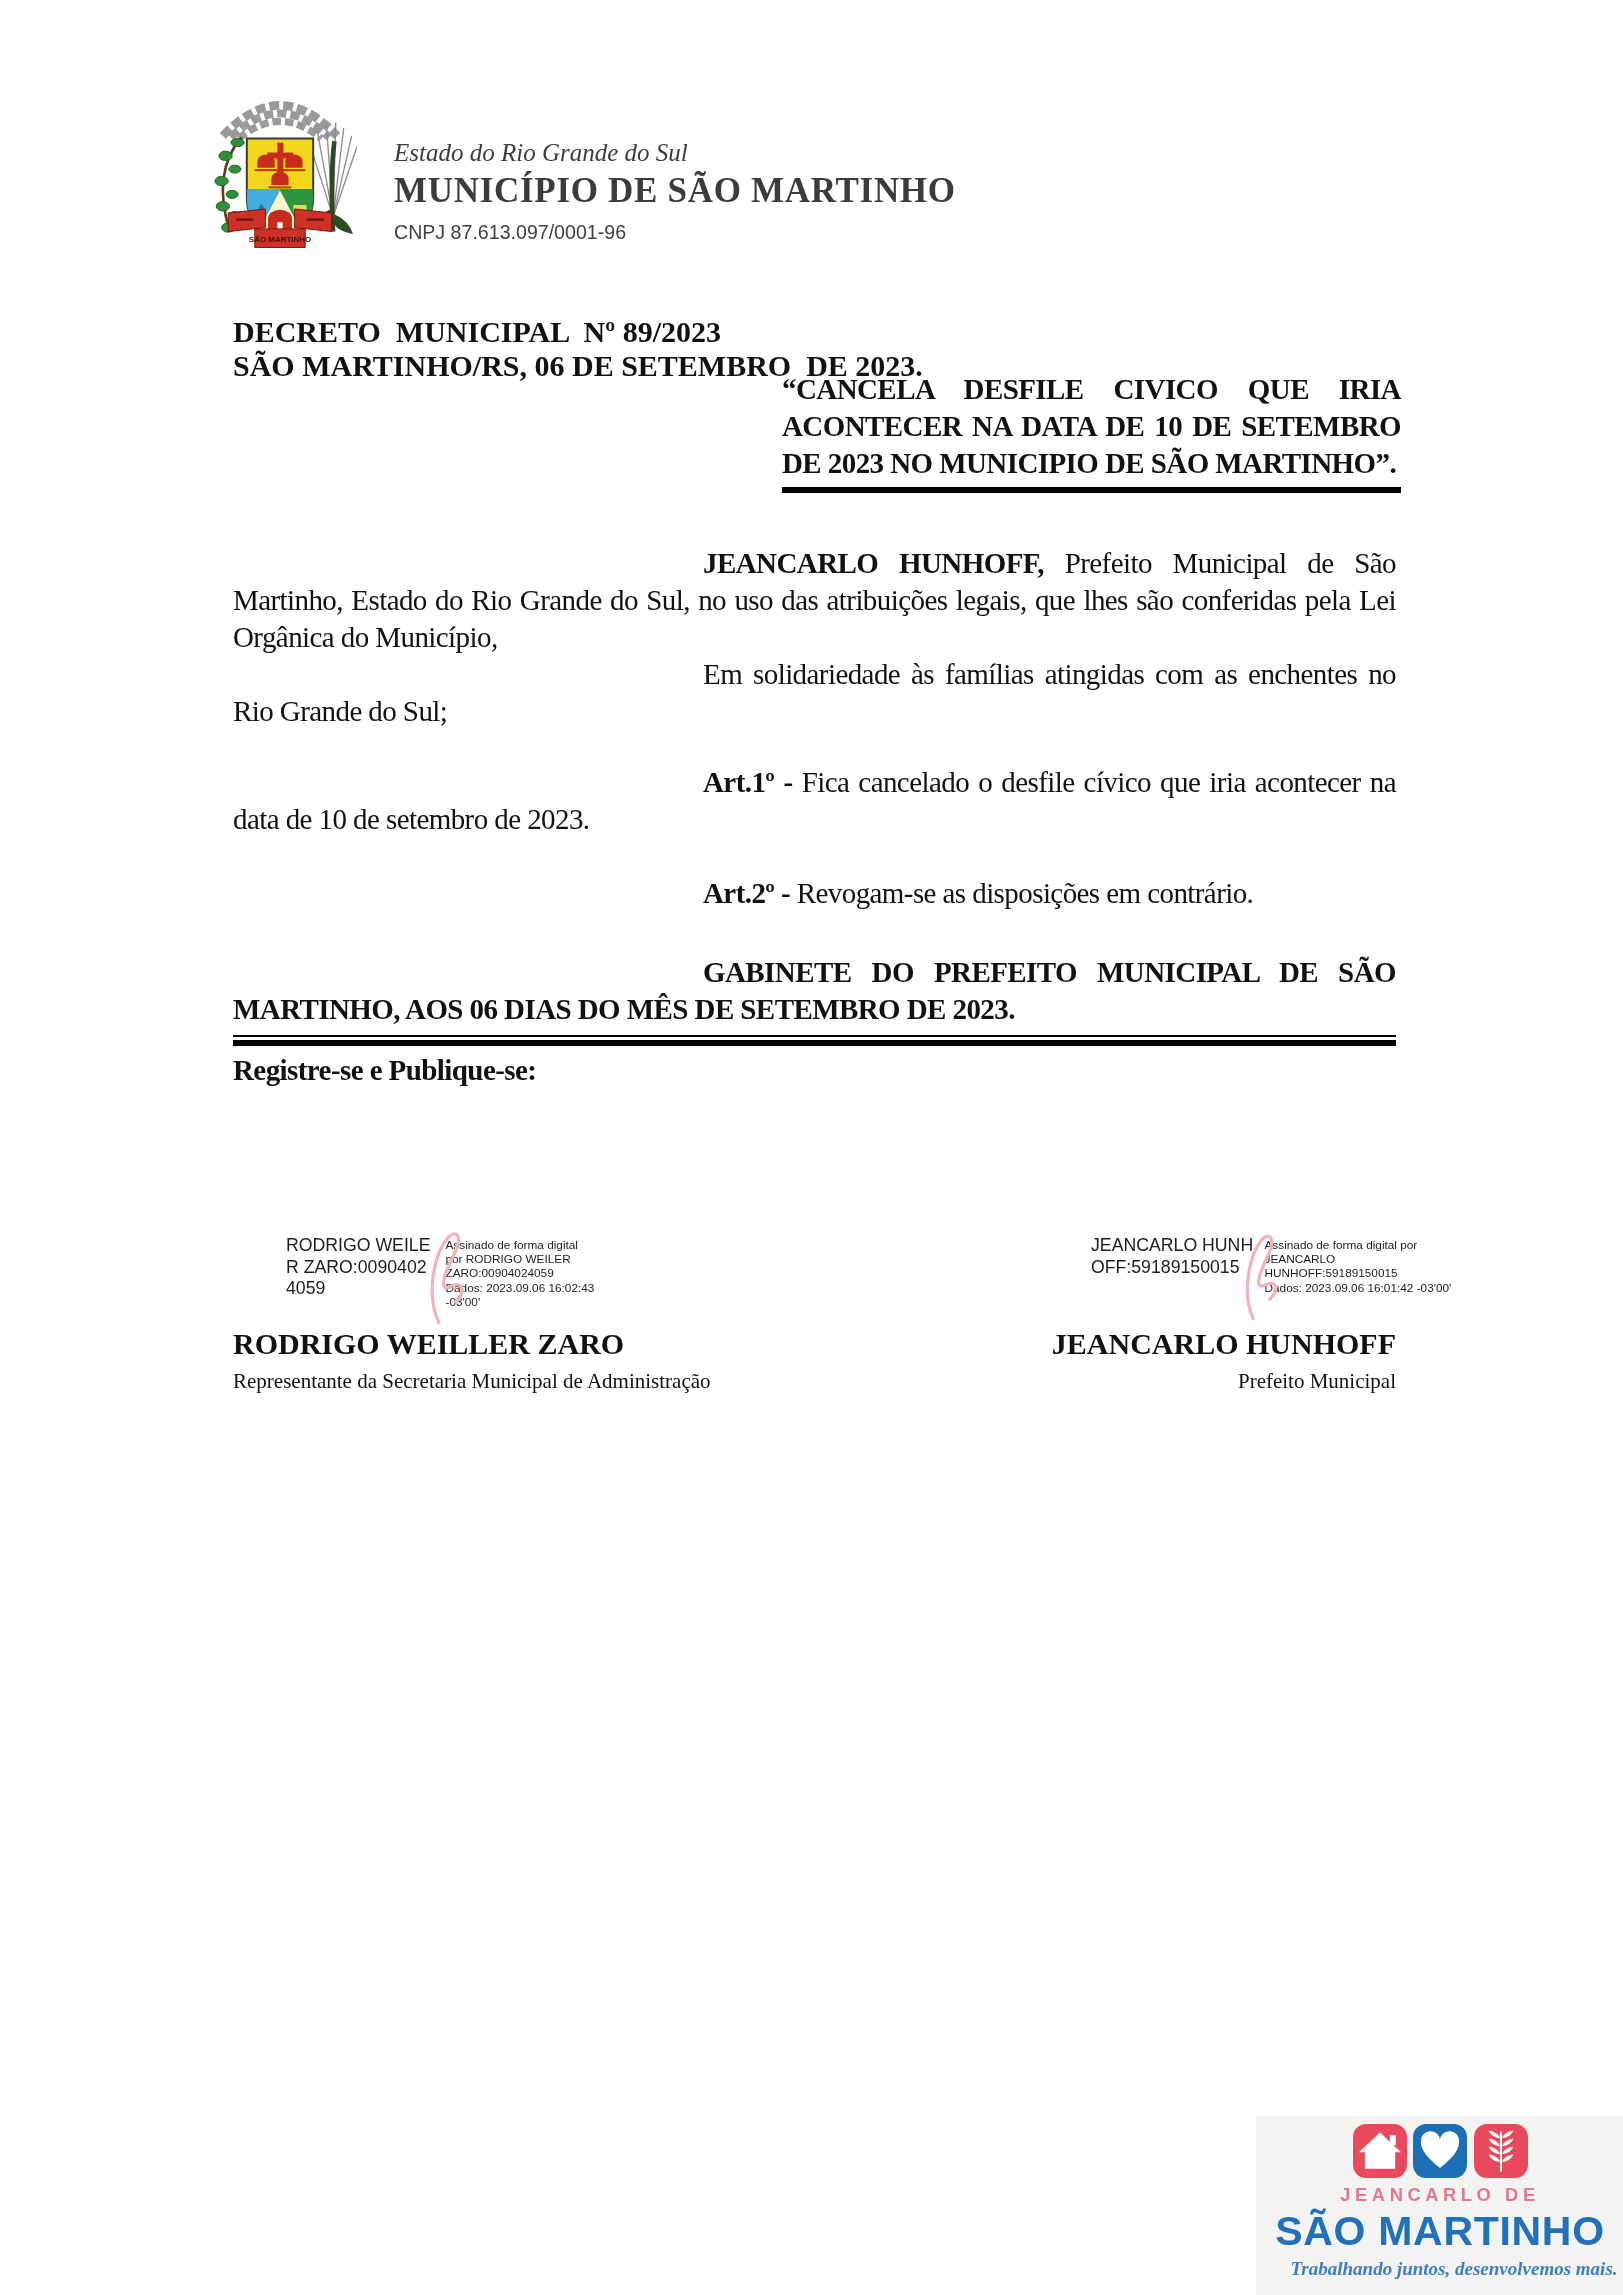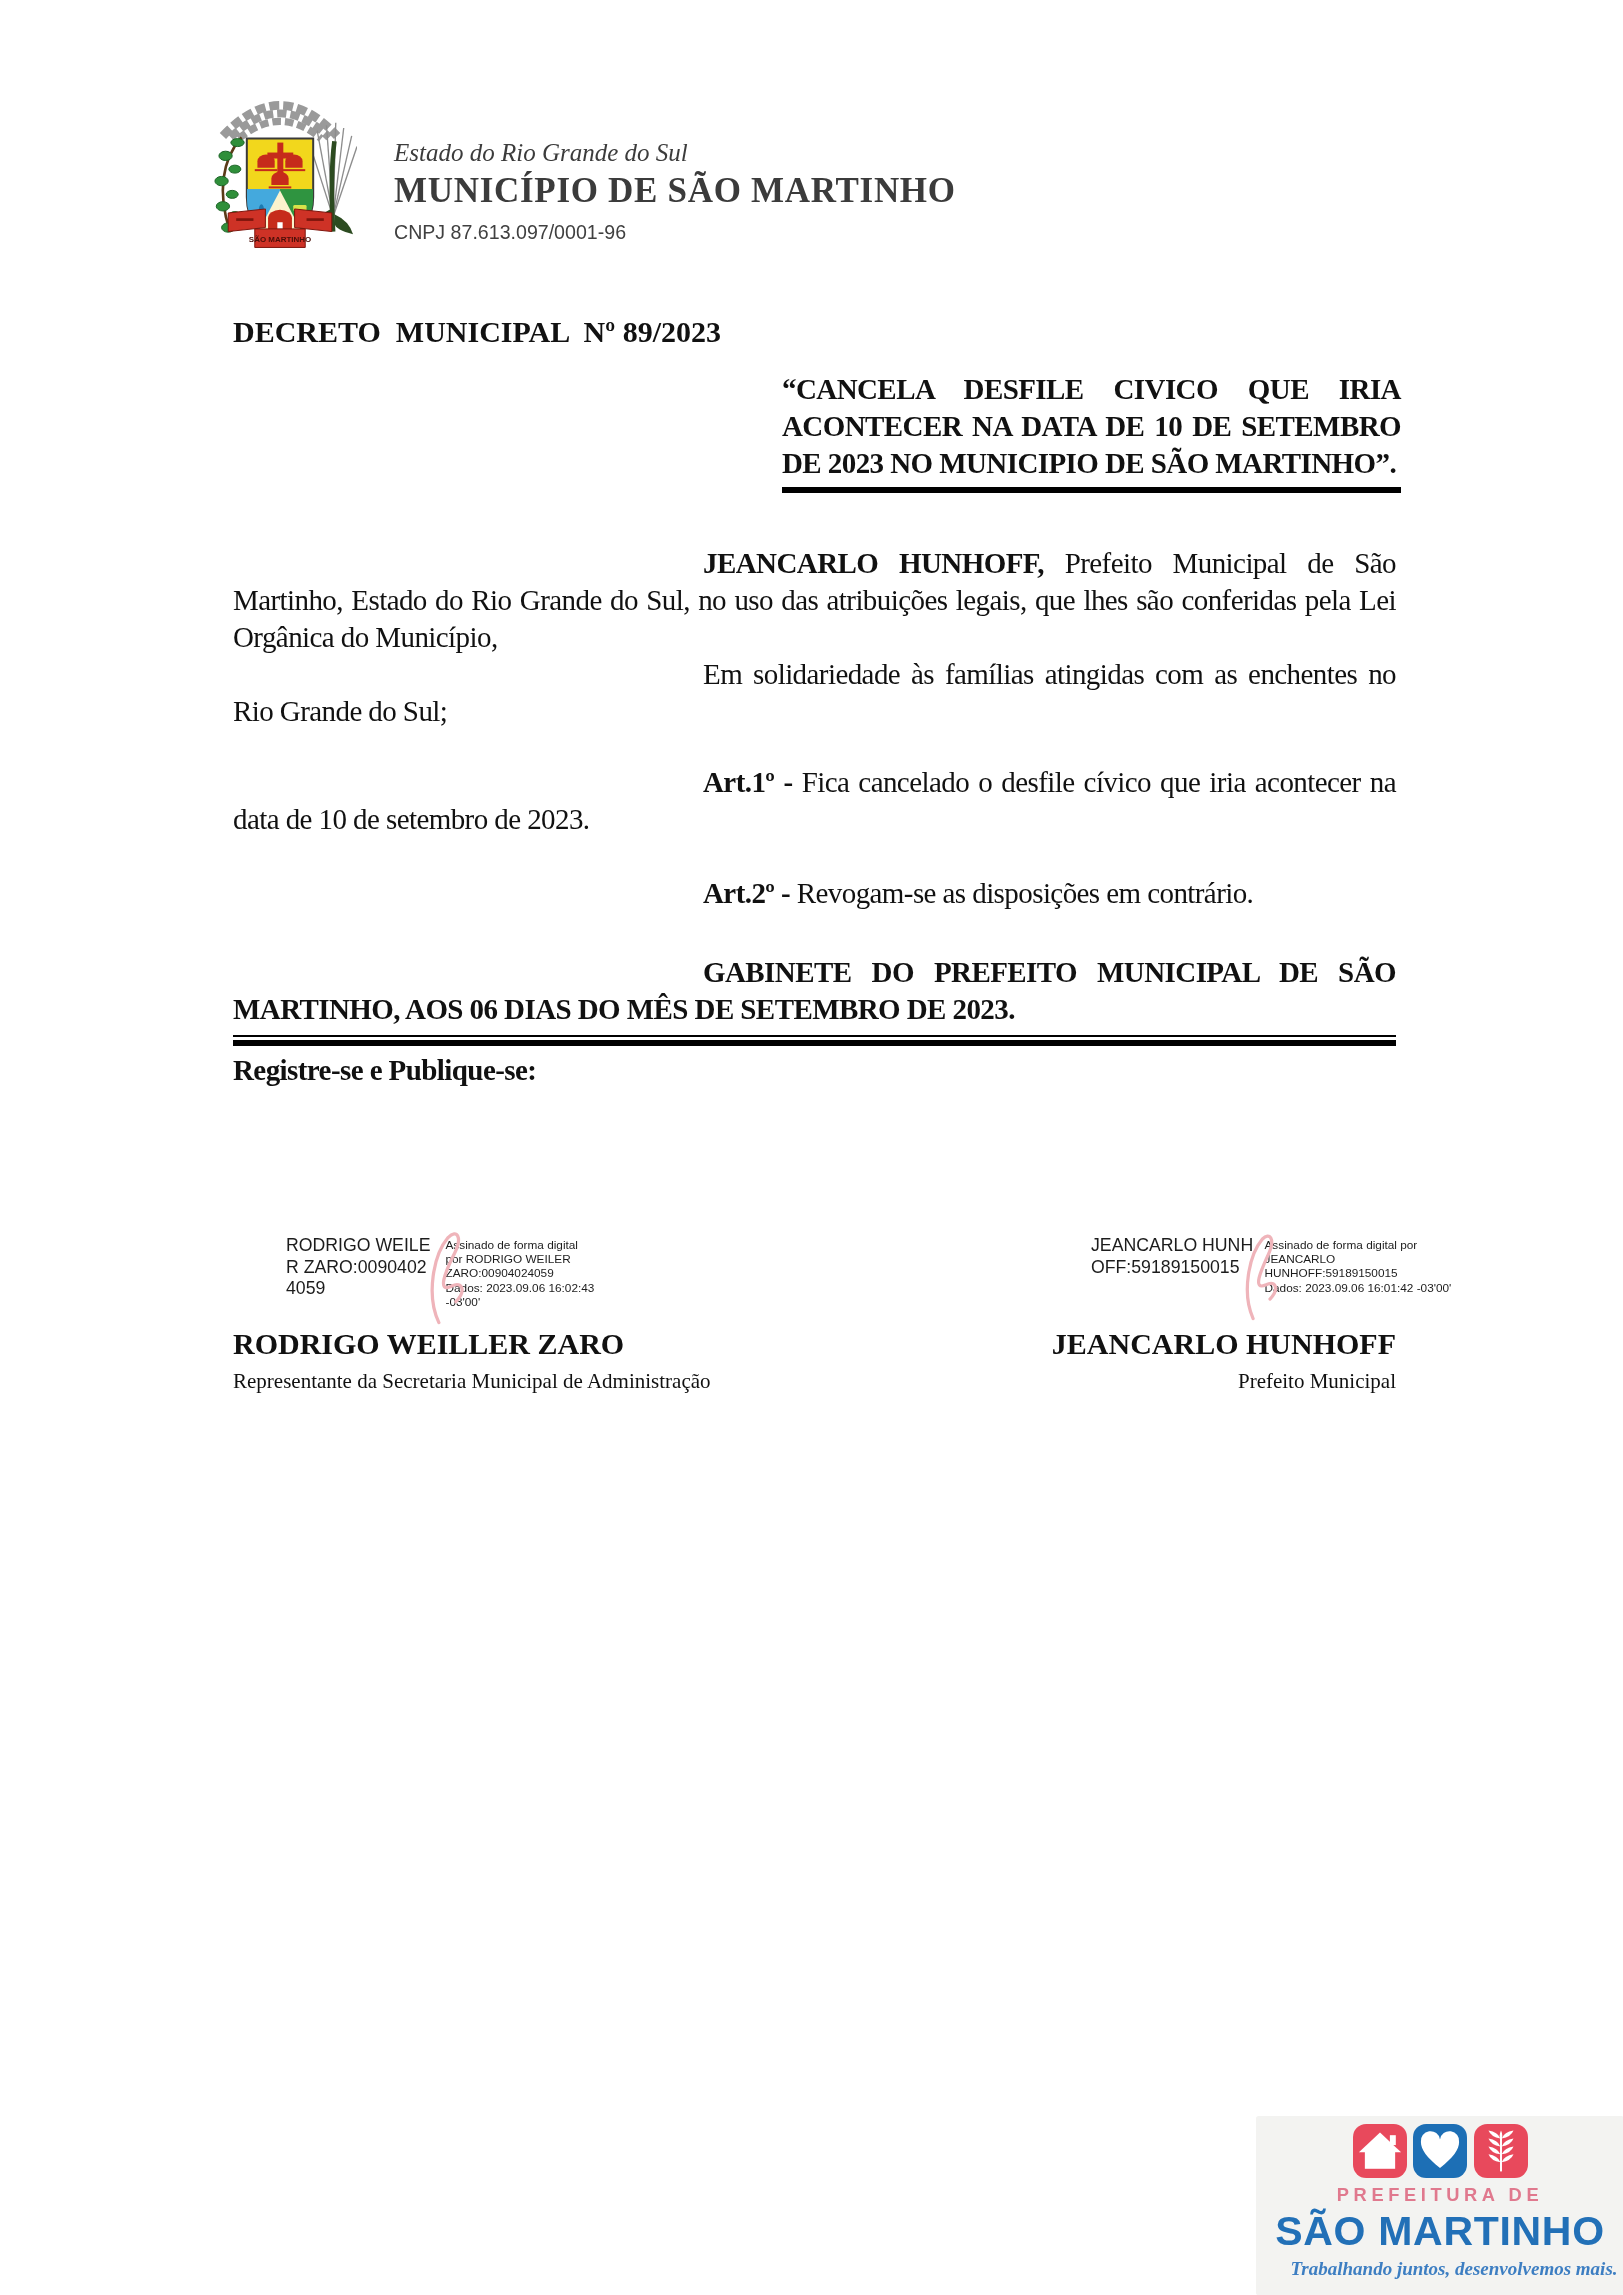--- a/index.html
+++ b/index.html
@@ -143,20 +143,21 @@
   </svg>
 
   <div class="header-text">
     <div class="state-line">Estado do Rio Grande do Sul</div>
     <div class="muni-line">MUNICÍPIO DE SÃO MARTINHO</div>
     <div class="cnpj-line">CNPJ 87.613.097/0001-96</div>
   </div>
 
   <div class="title-row">
     <span>DECRETO  MUNICIPAL  Nº 89/2023</span>
+    <span>SÃO MARTINHO/RS, 06 DE SETEMBRO  DE 2023.</span>
   </div>
 
   <div class="summary">
     <div class="summary-text">“CANCELA DESFILE CIVICO QUE IRIA ACONTECER NA DATA DE 10 DE SETEMBRO DE 2023 NO MUNICIPIO DE SÃO MARTINHO”.</div>
     <div class="summary-rule"></div>
   </div>
 
   <div class="content">
     <p><b>JEANCARLO HUNHOFF,</b><span> Prefeito Municipal de São Martinho, Estado do Rio Grande do Sul, no uso das atribuições legais, que lhes são conferidas pela Lei Orgânica do Município,</span></p>
     <p>Em solidariedade às famílias atingidas com as enchentes no Rio Grande do Sul;</p>
@@ -221,19 +222,19 @@
           <path d="M40,34 q-14,-2 -18,-12 q14,2 18,12 z"></path>
             <path d="M42,34 q14,-2 18,-12 q-14,2 -18,12 z"></path>
           <path d="M40,46 q-14,-2 -18,-12 q14,2 18,12 z"></path>
             <path d="M42,46 q14,-2 18,-12 q-14,2 -18,12 z"></path>
           <path d="M40,58 q-14,-2 -18,-12 q14,2 18,12 z"></path>
             <path d="M42,58 q14,-2 18,-12 q-14,2 -18,12 z"></path>
           <rect x="39.5" y="14" width="3" height="58"></rect>
         </g>
       </svg>
     </div>
-    <div class="pref-label">PREFEITURA DE</div>
+    <div class="pref-label">JEANCARLO DE</div>
     <div class="city-name">SÃO MARTINHO</div>
     <div class="tagline">Trabalhando juntos, desenvolvemos mais.</div>
   </div>
 
 </div>
 
 
 </body></html>

